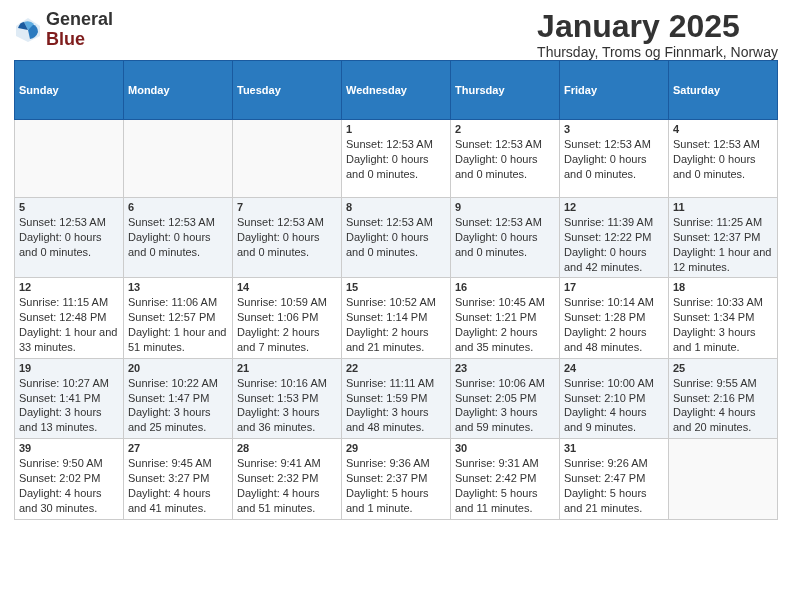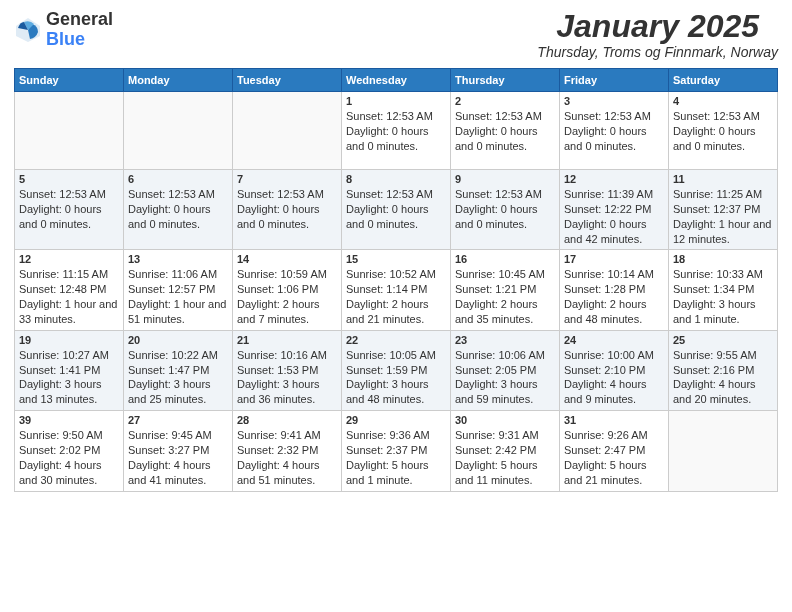--- a/index.html
+++ b/index.html
@@ -13,41 +13,39 @@
     .container {
       width: 792px;
       height: 612px;
       padding: 10px 14px;
       background: #fff;
     }
     .header {
       display: flex;
       justify-content: space-between;
       align-items: flex-start;
-      margin-bottom: 8px;
     }
     .logo {
       display: flex;
       align-items: center;
     }
     .logo-text {
       font-size: 18px;
       font-weight: bold;
       line-height: 1.1;
     }
     .logo-general { color: #333; }
-    .logo-blue { color: #3b82f6; }
+    .logo-blue { color: #7f1d1d; }
     .logo-icon {
       width: 28px;
       height: 28px;
       margin-right: 4px;
     }
     .title-block {
-      text-align: center;
-      font-style: italic;
+      text-align: left;
     }
     .month-title {
       font-size: 32px;
       font-weight: bold;
       color: #333;
       line-height: 1;
     }
     .location {
       font-size: 14px;
       color: #333;
@@ -56,21 +54,21 @@
     .calendar {
       width: 100%;
       border-collapse: collapse;
       table-layout: fixed;
     }
     .calendar thead tr th {
       background: #2a7abf;
       color: #fff;
       font-size: 11px;
       font-weight: bold;
-      padding: 5px 4px;
+      padding: 23px 4px;
       text-align: left;
       border: 1px solid #1a5a9f;
     }
     .calendar tbody tr td {
       border: 1px solid #ccc;
       vertical-align: top;
       padding: 3px 4px;
       height: 78px;
       background: #fff;
       font-size: 9px;
@@ -255,21 +253,21 @@
 Daylight: 3 hours and 25 minutes.</div>
           </td>
           <td>
             <span class="day-number">21</span>
             <div class="day-info">Sunrise: 10:16 AM
 Sunset: 1:53 PM
 Daylight: 3 hours and 36 minutes.</div>
           </td>
           <td>
             <span class="day-number">22</span>
-            <div class="day-info">Sunrise: 10:05 AM
+            <div class="day-info">Sunrise: 11:11 AM
 Sunset: 1:59 PM
 Daylight: 3 hours and 48 minutes.</div>
           </td>
           <td>
             <span class="day-number">23</span>
             <div class="day-info">Sunrise: 10:06 AM
 Sunset: 2:05 PM
 Daylight: 3 hours and 59 minutes.</div>
           </td>
           <td>

